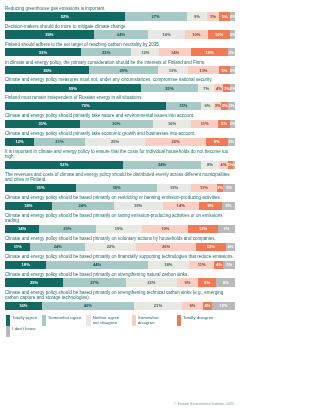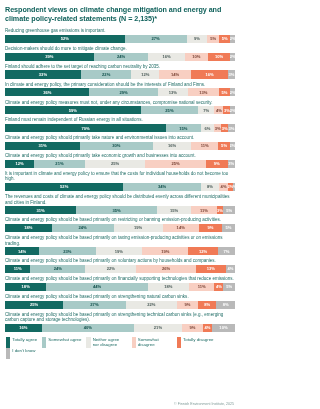--- a/index.html
+++ b/index.html
@@ -43,21 +43,20 @@
   .footer{
     position:absolute;right:6px;bottom:3px;
     font-size:3.6px;color:#7f9a97;
   }
 </style>
 </head>
 <body>
 
 <div class="sheet">
 
-  <div class="title">Respondent views on climate change mitigation and energy and climate policy-related statements (N = 2,135)*</div>
 
   <div class="rows">
       <div class="row">
         <div class="stmt">Reducing greenhouse gas emissions is important.</div>
         <div class="bar">
           <div class="seg s0" style="width: 52%;">52%</div>
           <div class="seg s1" style="width: 27%;">27%</div>
           <div class="seg s2" style="width: 9%;">9%</div>
           <div class="seg s3" style="width: 5%;">5%</div>
           <div class="seg s4" style="width: 5%;">5%</div>

